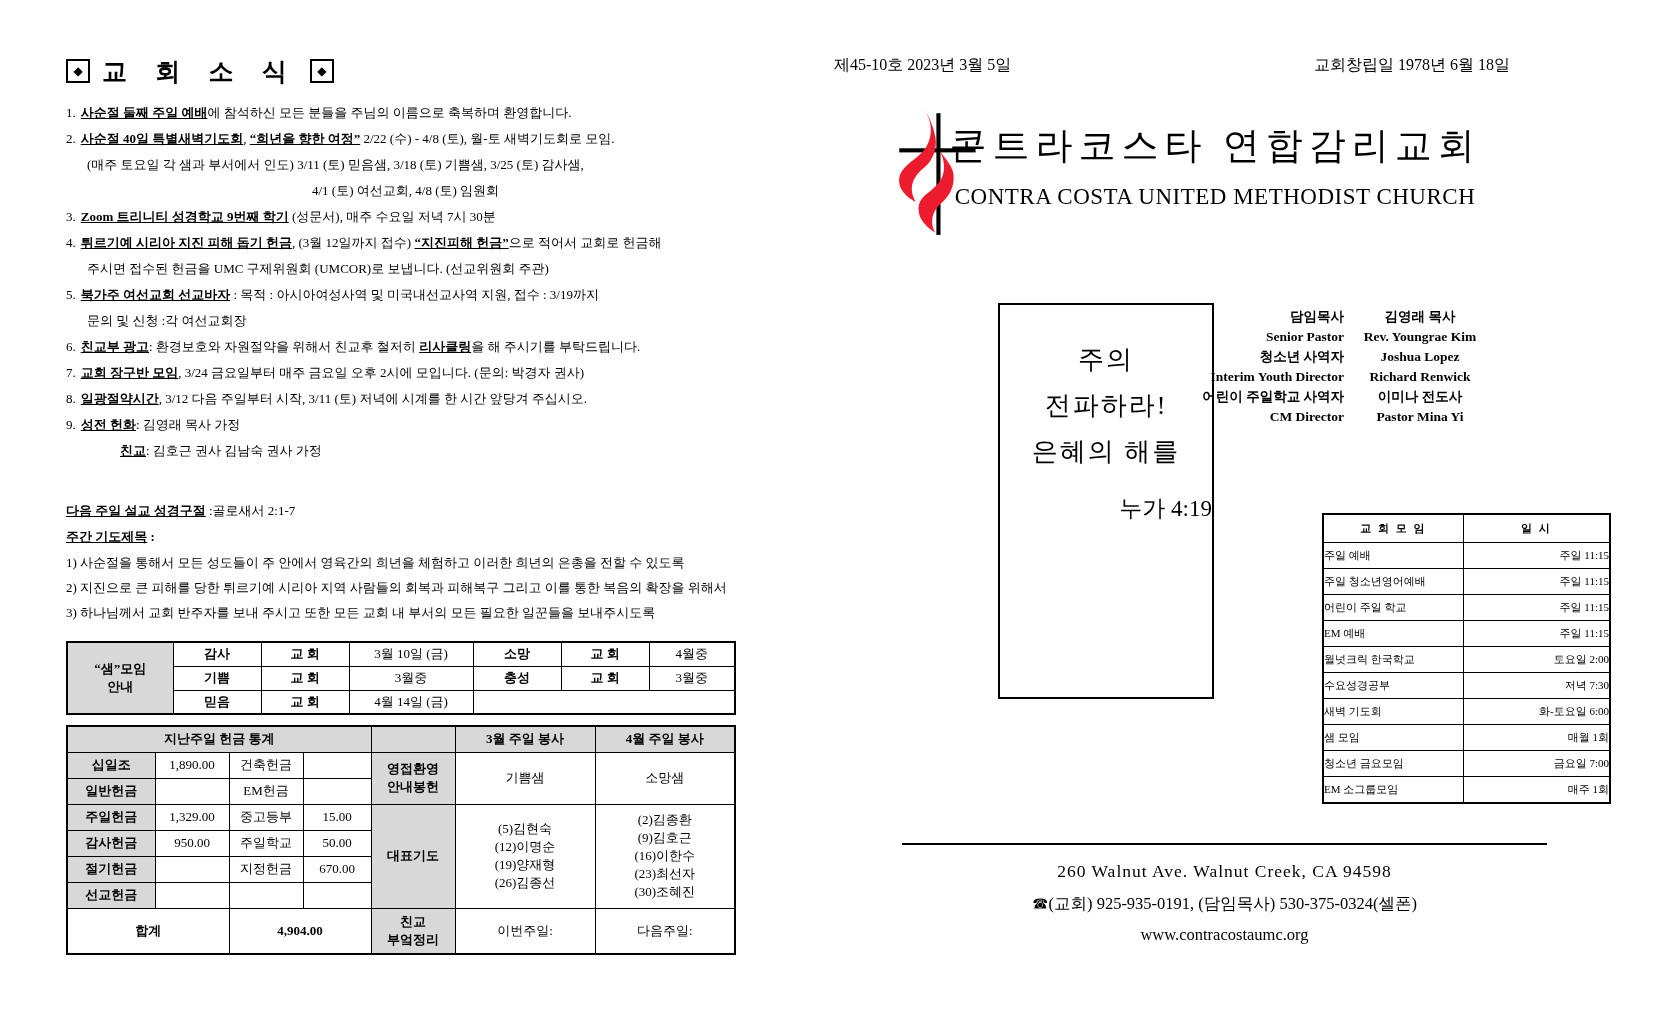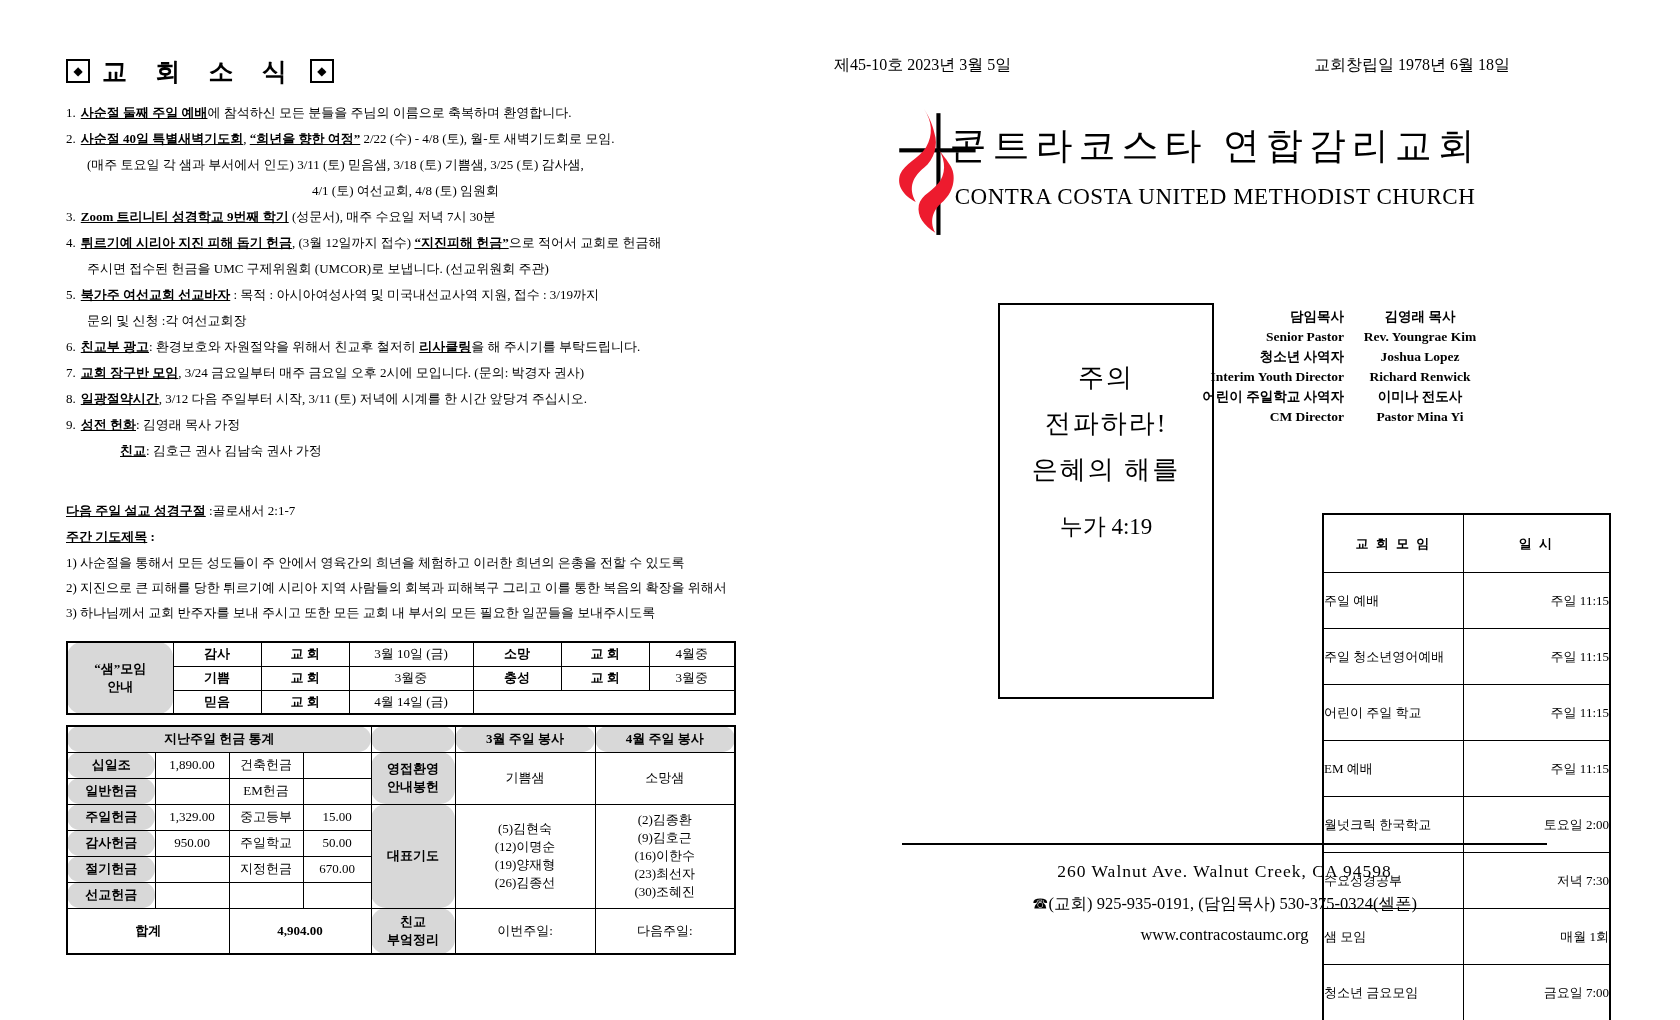--- a/index.html
+++ b/index.html
@@ -26,21 +26,21 @@
   .cont-deep { padding-left:246px; }
   .cont-mid { padding-left:54px; }
 
   .sermon-line { margin-top:34px; font-size:13px; line-height:26px; white-space:nowrap; }
   .prayer-title { font-size:13px; line-height:26px; }
   .prayer-line { font-size:13px; line-height:25px; white-space:nowrap; }
 
   table { border-collapse:collapse; table-layout:fixed; }
   .sam, .off { border:2px solid #000; width:668px; }
   .sam td, .off td { border:1px solid #000000; font-size:13px; text-align:center; padding:1px 3px; overflow:hidden; }
-  .gray { background:#d8d8d8;border-radius:15px; }
+  .gray { background:#d8d8d8; }
   .b { font-weight:bold; }
   .pre { white-space:pre-line; }
   .sam { margin-top:16px; }
   .sam tr { height:24px; }
   .off { margin-top:10px; }
   .off tr { height:26px; }
   .off tr.total-row { height:46px; }
   .amt { text-align:right; padding-right:9px; }
   .names { font-size:12.5px; line-height:18px; }
 
@@ -49,30 +49,30 @@
   .issue-row { display:flex; justify-content:space-between; width:676px; margin-left:4px; font-size:16px; }
   .logo { position:absolute; left:42px; top:52px; }
   .church-kr { position:absolute; left:95px; top:66px; width:580px; text-align:center;
                font-size:37px; letter-spacing:6px; white-space:nowrap; }
   .church-en { position:absolute; left:80px; top:129px; width:610px; text-align:center;
                font-size:23px; letter-spacing:0.5px; white-space:nowrap; }
 
   .verse-box { position:absolute; left:168px; top:248px; width:212px; height:392px;
                border:2px solid #000; text-align:center; }
   .verse-l { font-size:26px; line-height:46px; letter-spacing:2px; }
-  .verse-l.first { margin-top:50px; }
-  .verse-ref { margin-top:18px; font-size:23px; }
+  .verse-l.first { margin-top:32px; }
+  .verse-ref { margin-top:18px; font-size:23px;text-align:right; }
 
   .staff { position:absolute; left:352px; top:252px; font-size:13.5px; }
   .staff-row { display:flex; line-height:20px;font-weight:bold; }
   .staff-role { width:162px; text-align:right; }
   .staff-name { width:152px; text-align:center; }
 
   .meetings { position:absolute; left:492px; top:458px; width:287px; border:2px solid #000; }
-  .meetings td { border:1px solid #000; font-size:13px; padding:16px 0; height:23px; overflow:hidden; }
+  .meetings td { border:1px solid #000; font-size:11px; padding:1px 0; height:23px; overflow:hidden; }
   .meetings .mhdr td { font-weight:bold; text-align:center; letter-spacing:2px; height:25px; }
   .m-name { text-align:left; padding-left:14px; }
   .m-time { text-align:right; padding-left:18px; }
 
   .footer { position:absolute; left:72px; top:788px; width:645px; text-align:center; }
   .footer-rule { border-top:2px solid #000; height:0; }
   .footer-address { margin-top:16px; font-size:17.5px; letter-spacing:1px; }
   .footer-phone { margin-top:11px; font-size:16.5px; }
   .footer-web { margin-top:10px; font-size:16.5px; }
 </style>
@@ -349,20 +349,24 @@
           </tr>
       <tr>
             <td class="m-name">월넛크릭 한국학교</td>
             <td class="m-time">토요일 2:00</td>
           </tr>
       <tr>
             <td class="m-name">수요성경공부</td>
             <td class="m-time">저녁  7:30</td>
           </tr>
       <tr>
+            <td class="m-name">새벽 기도회</td>
+            <td class="m-time">화-토요일 6:00</td>
+          </tr>
+      <tr>
             <td class="m-name">샘 모임</td>
             <td class="m-time">매월 1회</td>
           </tr>
       <tr>
             <td class="m-name">청소년 금요모임</td>
             <td class="m-time">금요일  7:00</td>
           </tr>
       <tr>
             <td class="m-name">EM 소그룹모임</td>
             <td class="m-time">매주 1회</td>

